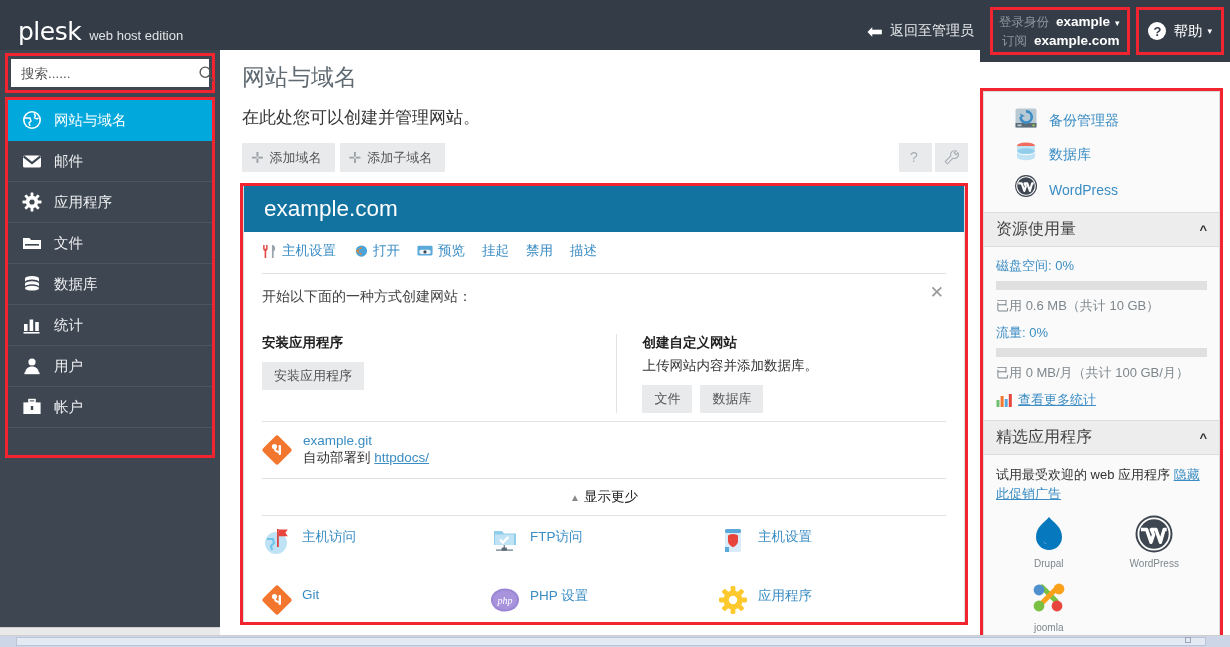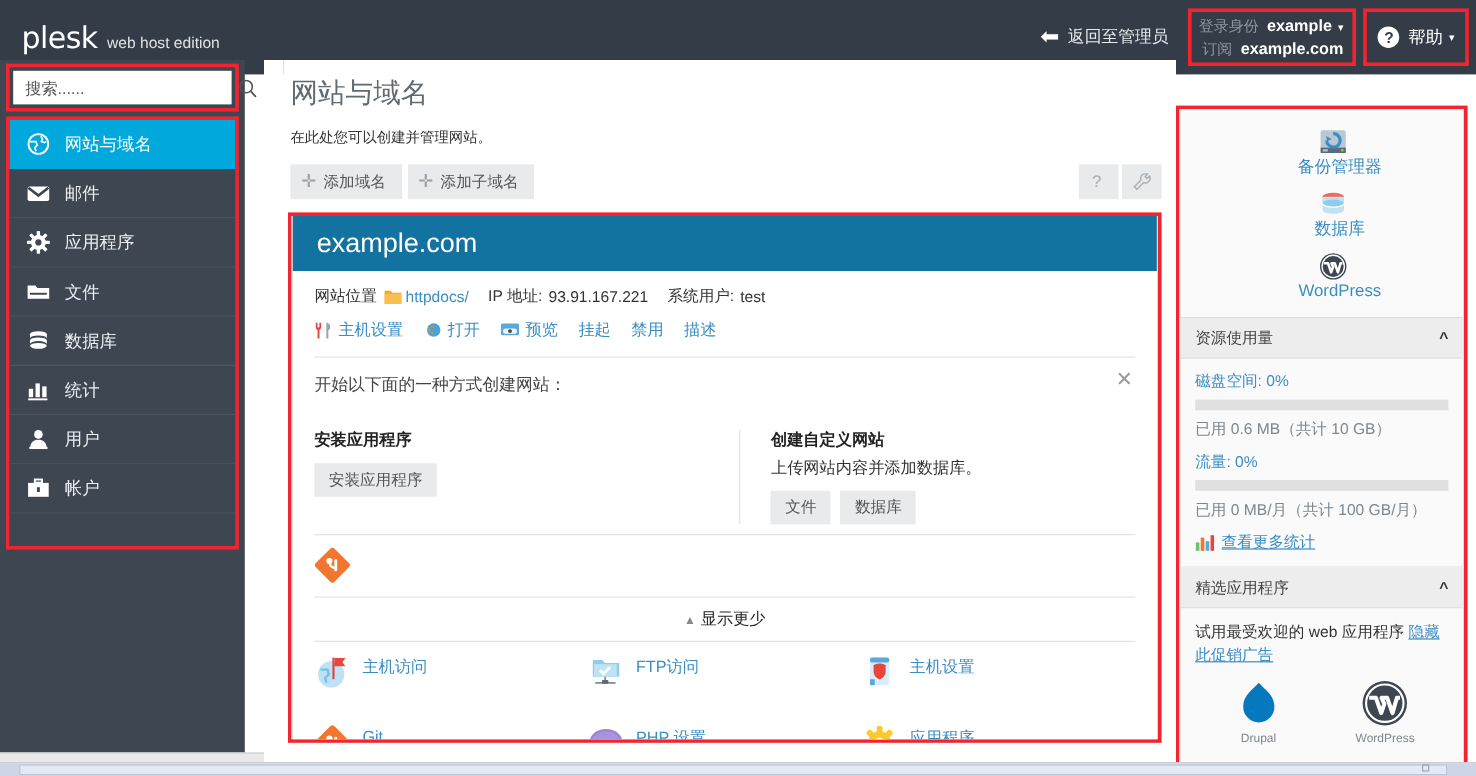--- a/index.html
+++ b/index.html
@@ -46,21 +46,21 @@
   }
   .help-q {
     width: 18px; height: 18px; border-radius: 50%; background: #fff; color: #333c47;
     font-size: 13px; font-weight: bold; display: flex; align-items: center;
     justify-content: center; margin-right: 7px;
   }
   .help-lbl { color: #fff; font-size: 14.5px; }
 
   
   .sidebar {
-    position: absolute; left: 0; top: 50px; width: 204px; height: 585px;
+    position: absolute; left: 0; top: 50px; width: 220px; height: 585px;
     background: #3e4651;
   }
   .search-outer { border: 3px solid #f22430; margin: 3px 5px 4px 5px; padding: 3px; background: #3e4651; }
   .search-box {
     background: #fff; height: 28px; display: flex; align-items: center;
     padding: 0 8px 0 10px;
   }
   .search-input {
     border: none; outline: none; flex: 1; font-size: 13.5px; color: #444;
     font-family: "Liberation Sans", sans-serif; background: transparent;
@@ -83,21 +83,21 @@
     position: absolute; left: 220px; top: 50px; width: 16px; height: 585px;
     background: #ffffff;
   }
 
   
   .main {
     position: absolute; left: 236px; top: 50px; width: 744px; height: 585px;
     background: #fff; padding: 10px 12px 0 4px; overflow: hidden;
   }
   .page-title { font-size: 23px; color: #5f6a72; font-weight: normal; margin: 2px 0 0 2px; }
-  .page-sub { font-size: 12px; color: #333; margin: 13px 0 0 2px; }
+  .page-sub { font-size: 17px; color: #333; margin: 13px 0 0 2px; }
 
   .toolbar { display: flex; align-items: center; margin: 14px 0 0 2px; }
   .tb-btn {
     background: #e9eaec; color: #555; font-size: 13px; height: 29px;
     display: flex; align-items: center; padding: 0 13px 0 9px; margin-right: 5px; cursor: pointer;
   }
   .tb-plus { color: #9aa0a6; font-size: 15px; margin-right: 6px; line-height: 1; }
   .tb-right { margin-left: auto; display: flex; }
   .tb-icon {
     width: 33px; height: 29px; background: #e9eaec; margin-left: 3px;
@@ -159,29 +159,29 @@
 
   
   .rightbar {
     position: absolute; left: 980px; top: 88px; width: 243px; height: 552px;
     border: 3px solid #f22430;
   }
   .r-inner { background: #fff; height: 100%; overflow: hidden; }
   .r-panel { border: 1px solid #dcdcdc; border-top: none; background: #fafafa; }
   .r-panel.first { border-top: 1px solid #dcdcdc; }
   .r-shortcuts { padding: 9px 0 9px 0; background: #fafafa; }
-  .r-link { display: flex; align-items: center; padding: 5px 0 5px 30px; cursor: pointer; flex-direction: column; }
+  .r-link { display: flex; align-items: flex-end; padding: 5px 0 5px 30px; cursor: pointer; }
   .r-link-ico { width: 24px; height: 24px; margin-right: 11px; flex: 0 0 auto; }
   .r-link-lbl { color: #3b8dc4; font-size: 14px; }
 
   .r-head {
     height: 34px; background: #ededed; display: flex; align-items: center;
     padding: 0 12px; border-bottom: 1px solid #dcdcdc;
   }
-  .r-head-t { font-size: 13px; color: #444; }
+  .r-head-t { font-size: 16px; color: #444; }
   .r-head-chev { margin-left: auto; color: #333; font-size: 13px; font-weight: bold; }
   .r-body { padding: 10px 12px 11px 12px; background: #fafafa; }
 
   .usage-lbl { font-size: 13px; color: #333; margin-bottom: 6px; }
   .usage-lbl span { color: #3b8dc4; }
   .bar { height: 9px; background: #e0e0e0; margin-bottom: 7px; }
   .bar > i { display: block; height: 100%; background: #00a8dc; }
   .usage-used { font-size: 13px; color: #333; margin-bottom: 9px; }
   .usage-used span { color: #7e878d; }
   .stats-link { display: flex; align-items: center; font-size: 13px; cursor: pointer; }
@@ -383,34 +383,20 @@
     </div>
   </div>
 
   <div class="card-outer">
     <div class="card">
       <div class="card-head">
         <div class="card-head-title">example.com</div>
       </div>
 
       <div class="card-body">
-        <div class="meta-row">
-          <span class="meta-lbl">网站位置</span>
-          <svg class="folder-ico" viewBox="0 0 16 14">
-            <path d="M0.5 1.5 h5.5 l1.3 1.7 H15.5 V13 H0.5 Z" fill="#f5a623"></path>
-            <path d="M0.5 4 h15 V13 H0.5 Z" fill="#fbbf4d"></path>
-          </svg>
-          <span class="meta-link" style="margin-left:0">httpdocs/</span>
-          <span class="meta-sep"></span>
-          <span class="meta-lbl">IP 地址:</span>
-          <span style="margin-left:5px">93.91.167.221</span>
-          <span class="meta-sep"></span>
-          <span class="meta-lbl">系统用户:</span>
-          <span style="margin-left:5px">test</span>
-        </div>
 
         <div class="act-row">
           <div class="act">
             <svg width="15" height="15" viewBox="0 0 16 16">
               <path d="M2 1 v4 a1.6 1.6 0 0 0 3.2 0 V1" fill="none" stroke="#e2483f" stroke-width="1.6"></path>
               <rect x="2.8" y="5" width="1.7" height="10" fill="#e2483f"></rect>
               <path d="M11 1 c2.2 0 3 2 3 4 c0 1.6 -1 2.4 -1.6 2.6 V15 h-1.8 V1 Z" fill="#9aa3ab"></path>
             </svg>
             <span>主机设置</span>
           </div>
@@ -465,20 +451,27 @@
 
         <div class="divider" style="margin-top:8px"></div>
 
         <div class="git-row">
           <svg class="git-ico" viewBox="0 0 30 30">
             <rect x="4" y="4" width="22" height="22" rx="2.5" fill="#f2762e" transform="rotate(45 15 15)"></rect>
             <circle cx="12.5" cy="11.5" r="2.6" fill="#fff"></circle>
             <rect x="16.6" y="10" width="2.4" height="10" rx="1.1" fill="#fff"></rect>
             <path d="M13 13.8 c0 3 3 3.2 4.6 3.4" fill="none" stroke="#fff" stroke-width="2"></path>
           </svg>
+          <div>
+            <div class="git-name">example.git</div>
+            <div class="git-dep">
+              <span>自动部署到</span>
+              <a href="#">httpdocs/</a>
+            </div>
+          </div>
         </div>
 
         <div class="divider"></div>
 
         <div class="showless">
           <span class="chev">▲</span><span>显示更少</span>
         </div>
 
         <div class="divider"></div>
 

